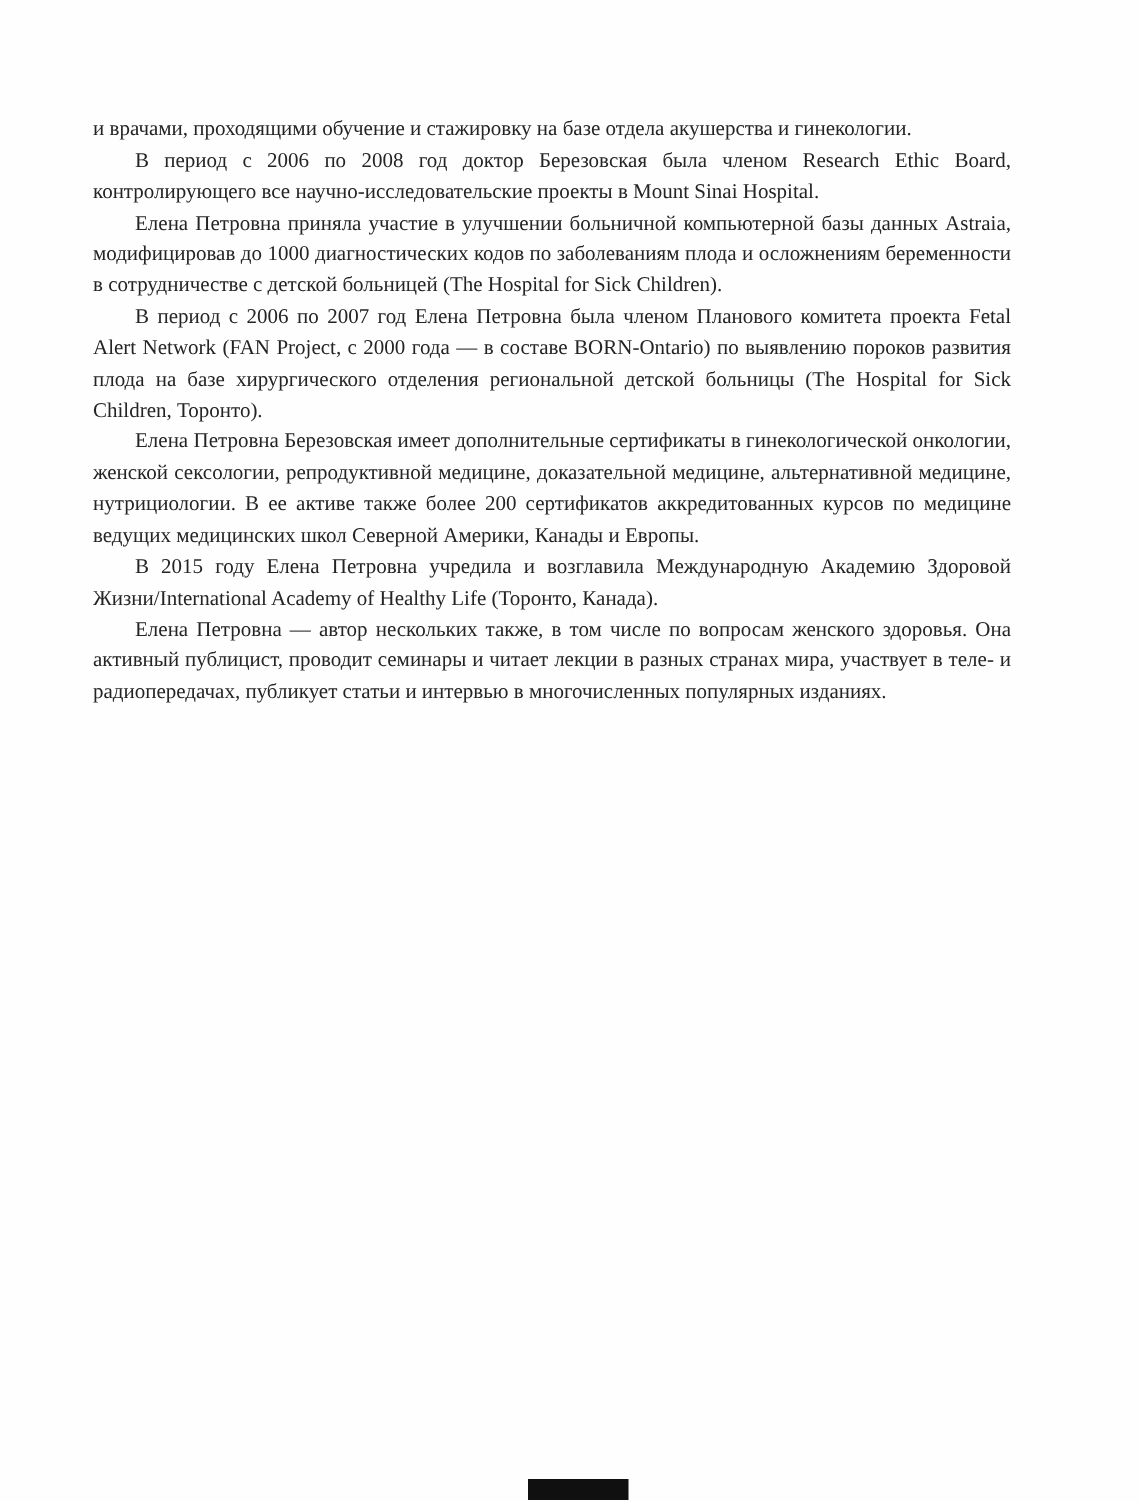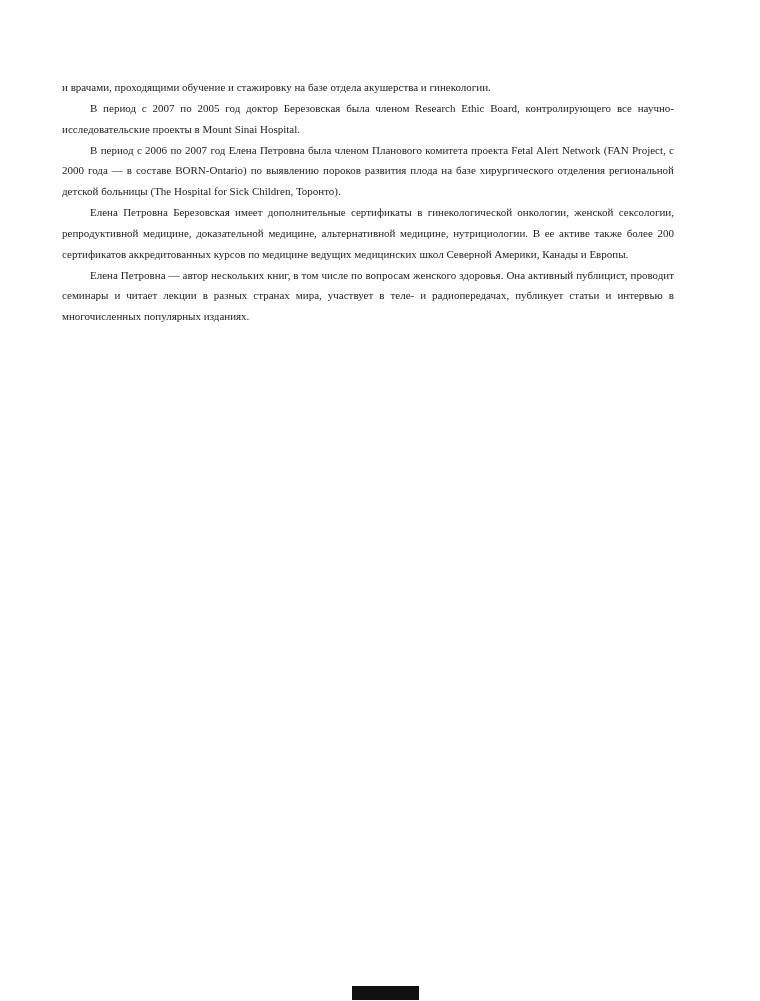--- a/index.html
+++ b/index.html
@@ -18,21 +18,21 @@
     position: absolute;
     inset: 0;
     background: #fefefe;
   }
   .text-block {
     position: absolute;
     left: 62px;
     top: 77px;
     width: 612px;
     color: #242424;
-    font-size: 11px;
+    font-size: 14px;
     line-height: 20.85px;
     text-align: justify;
     text-justify: inter-word;
     hyphens: auto;
     -webkit-hyphens: auto;
   }
   .para {
     margin: 0;
     padding: 0;
     text-indent: 28px;
@@ -48,19 +48,21 @@
     height: 14px;
     background: #101010;
   }
 </style>
 </head>
 <body>
 
 <div class="page">
   <div class="text-block">
     <p class="para no-indent">и врачами, проходящими обучение и стажировку на базе отдела акушерства и гинекологии.</p>
-    <p class="para">В период с 2007 по 2005 год доктор Березовская была членом Research Ethic Board, контролирующего все научно-исследовательские проекты в Mount Sinai Hospital.</p>
+    <p class="para">В период с 2006 по 2008 год доктор Березовская была членом Research Ethic Board, контролирующего все научно-исследовательские проекты в Mount Sinai Hospital.</p>
+    <p class="para">Елена Петровна приняла участие в улучшении больничной компьютерной базы данных Astraia, модифицировав до 1000 диагностических кодов по заболеваниям плода и осложнениям беременности в сотрудничестве с детской больницей (The Hospital for Sick Children).</p>
     <p class="para">В период с 2006 по 2007 год Елена Петровна была членом Планового комитета проекта Fetal Alert Network (FAN Project, с 2000 года — в составе BORN-Ontario) по выявлению пороков развития плода на базе хирургического отделения региональной детской больницы (The Hospital for Sick Children, Торонто).</p>
     <p class="para">Елена Петровна Березовская имеет дополнительные сертификаты в гинекологической онкологии, женской сексологии, репродуктивной медицине, доказательной медицине, альтернативной медицине, нутрициологии. В ее активе также более 200 сертификатов аккредитованных курсов по медицине ведущих медицинских школ Северной Америки, Канады и Европы.</p>
-    <p class="para">Елена Петровна — автор нескольких книг, в том числе по вопросам женского здоровья. Она активный публицист, проводит семинары и читает лекции в разных странах мира, участвует в теле- и радиопередачах, публикует статьи и интервью в многочисленных популярных изданиях.</p>
+    <p class="para">В 2015 году Елена Петровна учредила и возглавила Международную Академию Здоровой Жизни/International Academy of Healthy Life (Торонто, Канада).</p>
+    <p class="para">Елена Петровна — автор нескольких также, в том числе по вопросам женского здоровья. Она активный публицист, проводит семинары и читает лекции в разных странах мира, участвует в теле- и радиопередачах, публикует статьи и интервью в многочисленных популярных изданиях.</p>
   </div>
   <div class="scan-mark"></div>
 </div>
 
 </body></html>

